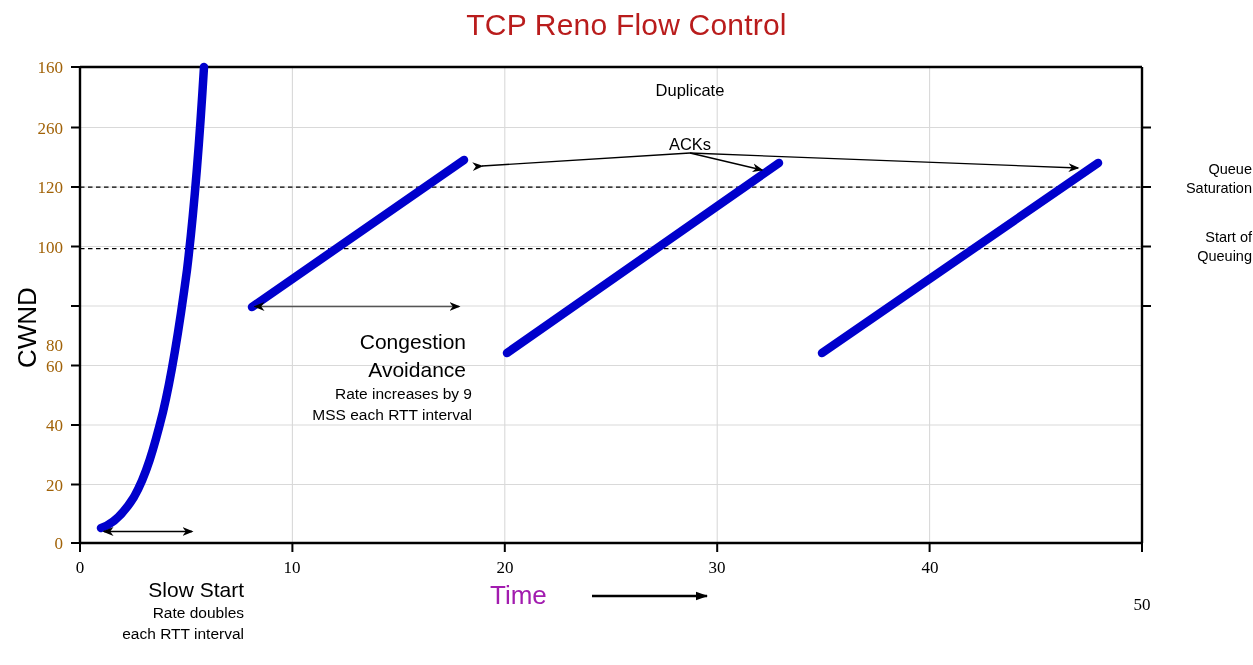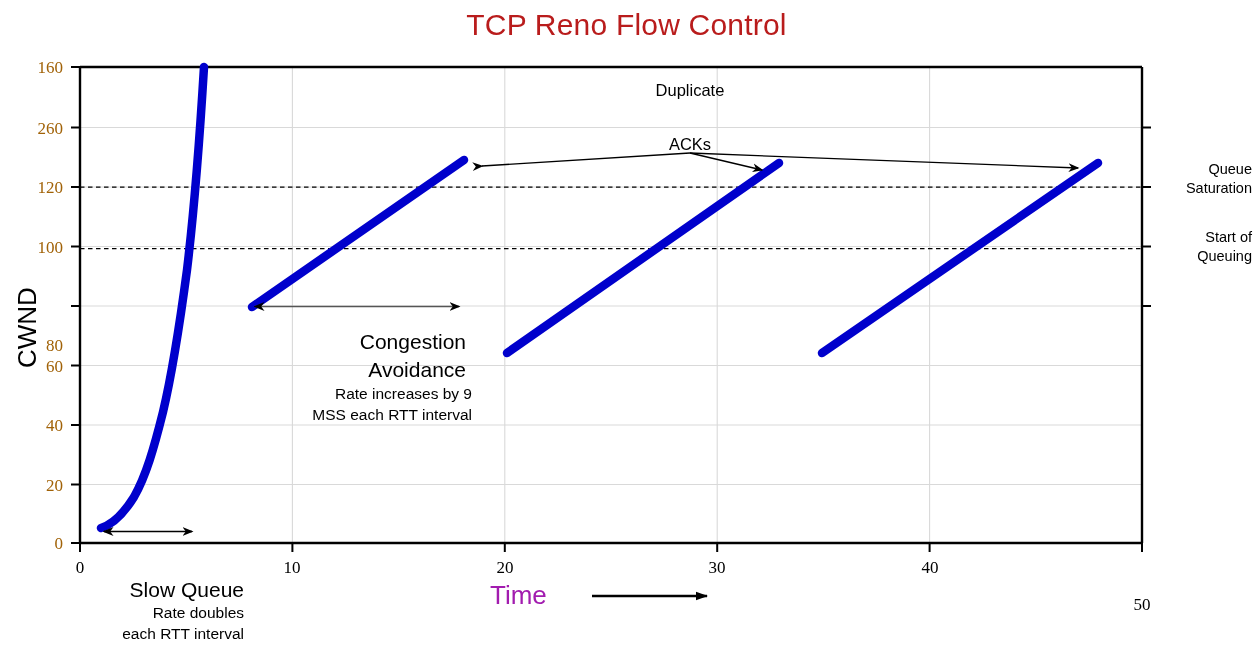--- a/index.html
+++ b/index.html
@@ -159,21 +159,21 @@
 <div class="abs xtick-label" style="left:60px;top:558px;width:40px;">0</div>
 <div class="abs xtick-label" style="left:272px;top:558px;width:40px;">10</div>
 <div class="abs xtick-label" style="left:485px;top:558px;width:40px;">20</div>
 <div class="abs xtick-label" style="left:697px;top:558px;width:40px;">30</div>
 <div class="abs xtick-label" style="left:910px;top:558px;width:40px;">40</div>
 <div class="abs xtick-label" style="left:1122px;top:558px;width:40px;margin-top:37px;">50</div>
 
 <div class="abs" id="y-axis-title" style="left:12px;top:368px;">CWND</div>
 <div class="abs" id="x-axis-title" style="left:490px;top:580px;">Time</div>
 
-<div class="abs anno anno-head" style="left:58px;top:578px;width:186px;">Slow Queue</div>
+<div class="abs anno anno-head" style="left:58px;top:578px;width:186px;">Slow Start</div>
 <div class="abs anno anno-sub" style="left:58px;top:604px;width:186px;">Rate doubles</div>
 <div class="abs anno anno-sub" style="left:58px;top:625px;width:186px;">each RTT interval</div>
 
 <div class="abs anno anno-head" style="left:254px;top:330px;width:212px;">Congestion</div>
 <div class="abs anno anno-head" style="left:254px;top:358px;width:212px;">Avoidance</div>
 <div class="abs anno anno-sub" style="left:248px;top:385px;width:224px;">Rate increases by 9</div>
 <div class="abs anno anno-sub" style="left:248px;top:406px;width:224px;">MSS each RTT interval</div>
 
 <div class="abs dup-label" style="left:620px;top:80px;width:140px;">Duplicate</div>
 <div class="abs dup-label" style="left:620px;top:134px;width:140px;">ACKs</div>

